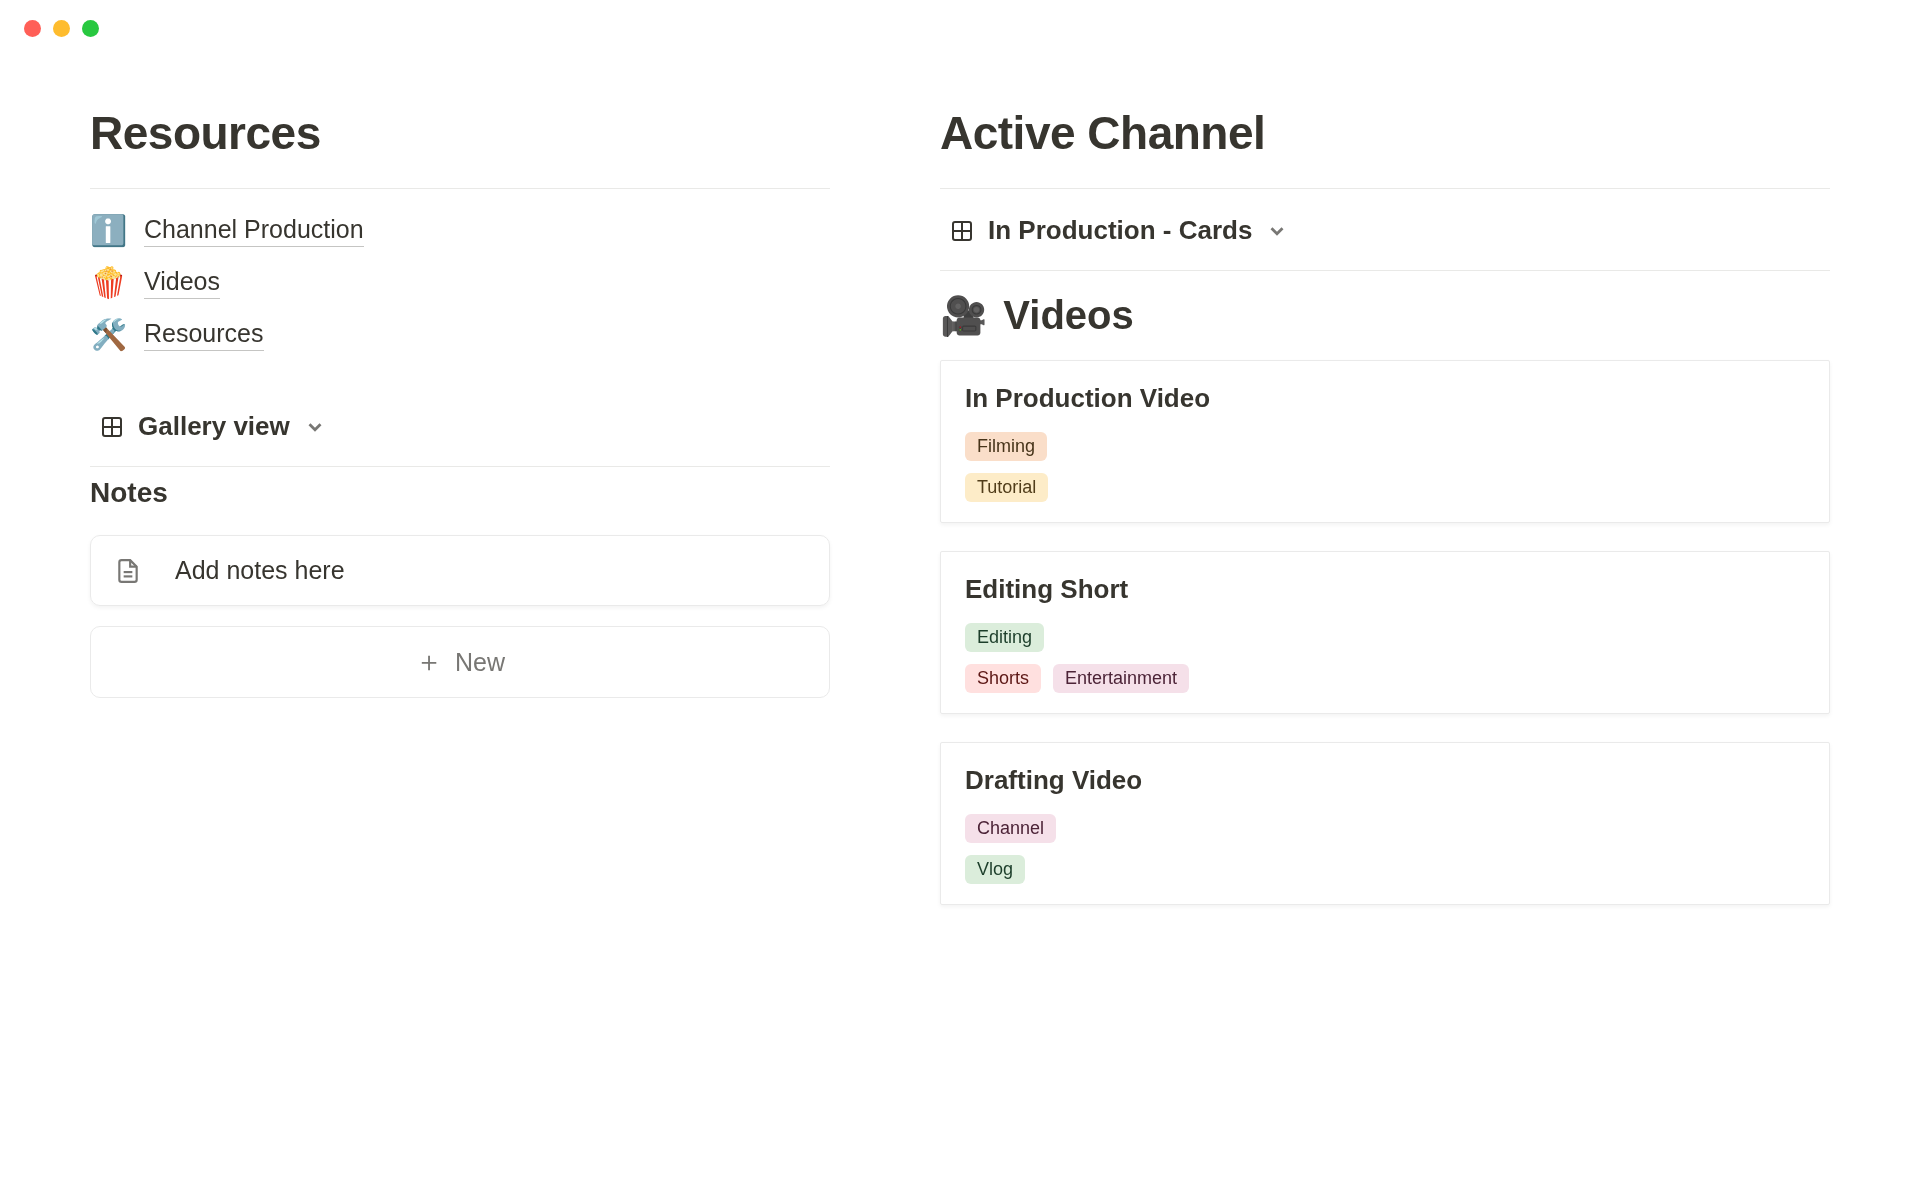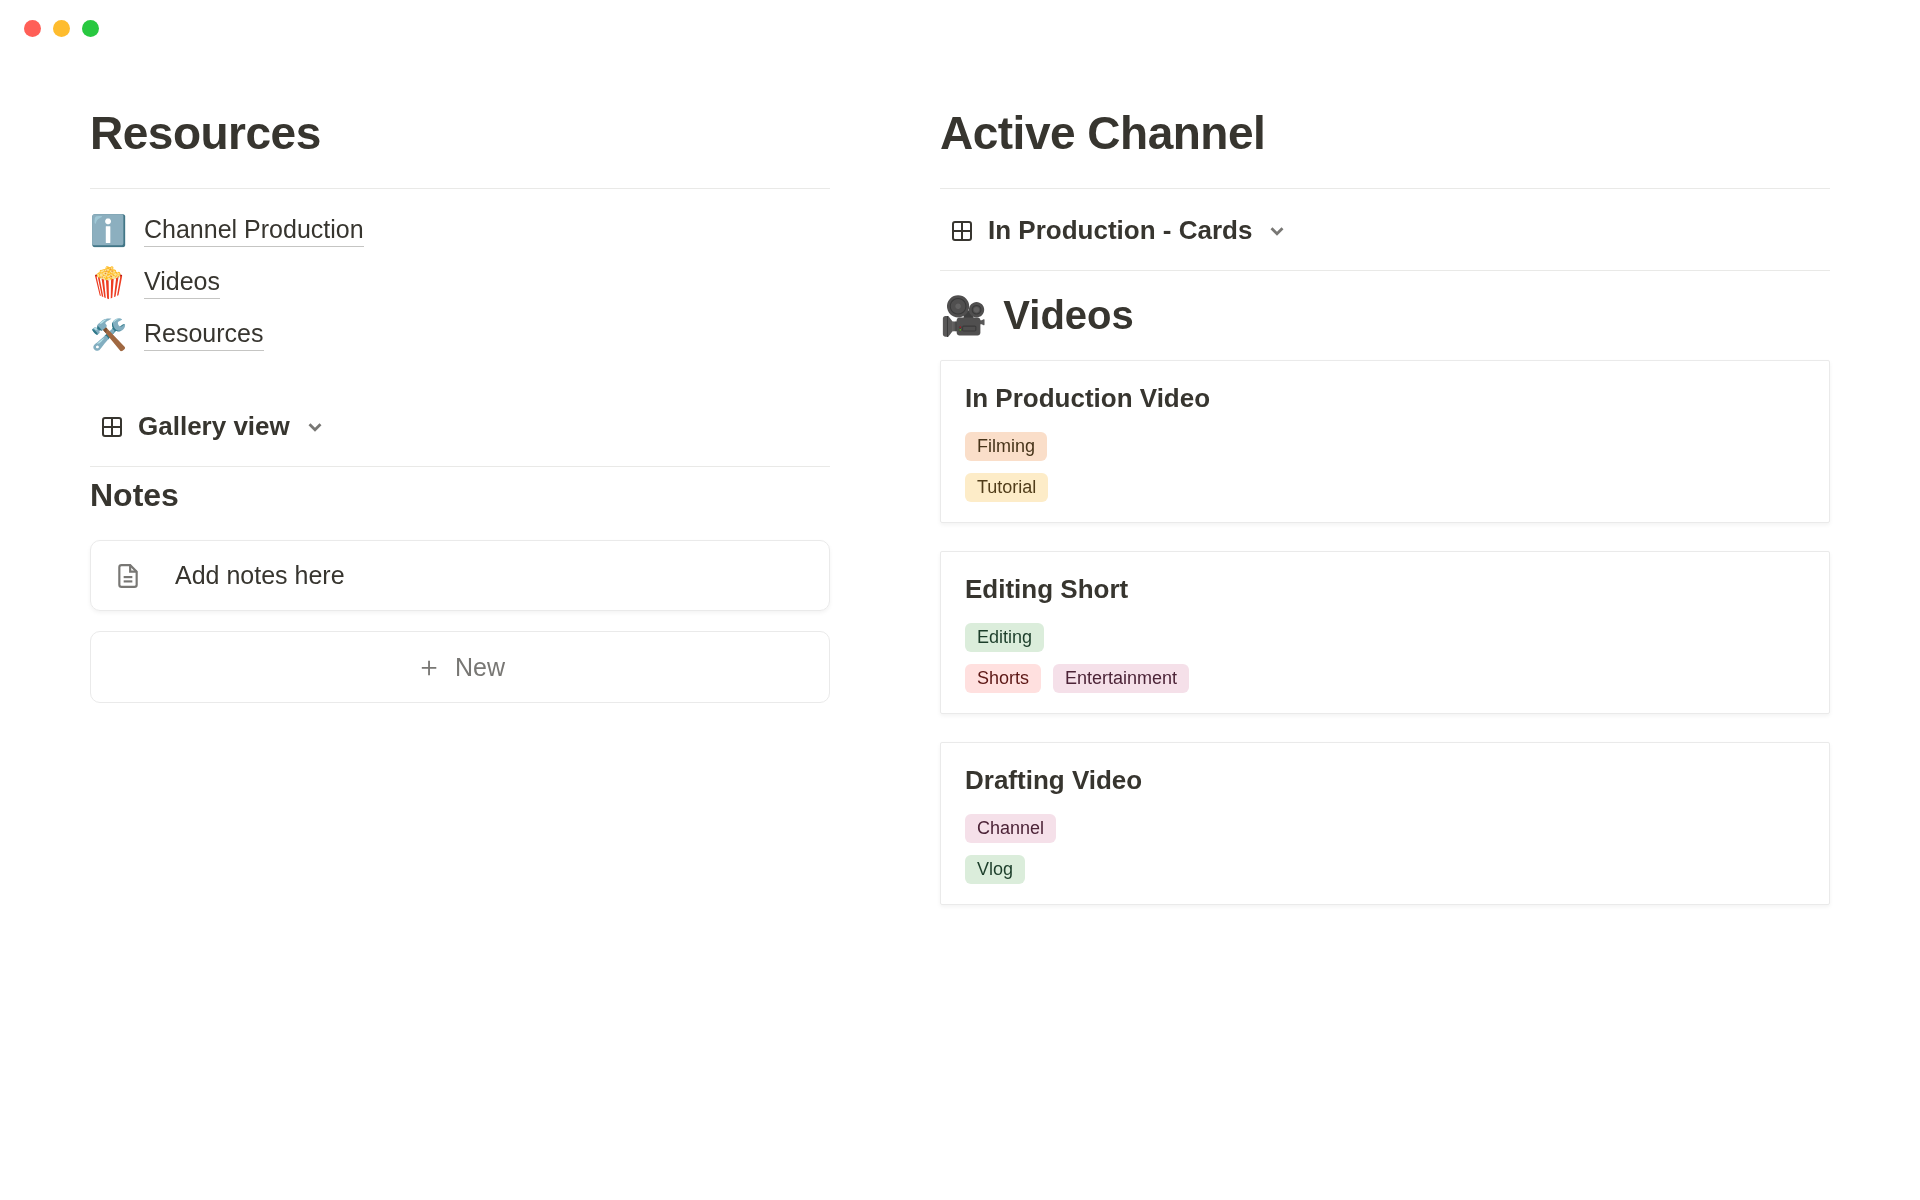--- a/index.html
+++ b/index.html
@@ -67,21 +67,21 @@
     display:flex;align-items:center;gap:14px;
     font-size:26px;font-weight:700;color:var(--text);
     padding:0 0 24px 10px;
     border-bottom:1px solid var(--hr);
     margin-bottom:10px;
     cursor:pointer;
   }
   .view-switch .icon-board{font-size:24px;color:var(--text);}
   .chev{color:var(--muted);}
 
-  h2{font-size:32px;font-weight:800;margin:2px 0 26px 0;}
+  h2{font-size:28px;font-weight:800;margin:2px 0 26px 0;}
 
   .card{
     border:1px solid var(--card-border);
     border-radius:10px;
     box-shadow:0 2px 4px var(--card-shadow);
     padding:20px 24px;
     margin-bottom:20px;
   }
   .card-row{display:flex;align-items:center;gap:34px;font-size:25px;color:var(--text);}
   .card-row .doc-icon{width:26px;color:var(--muted);}

